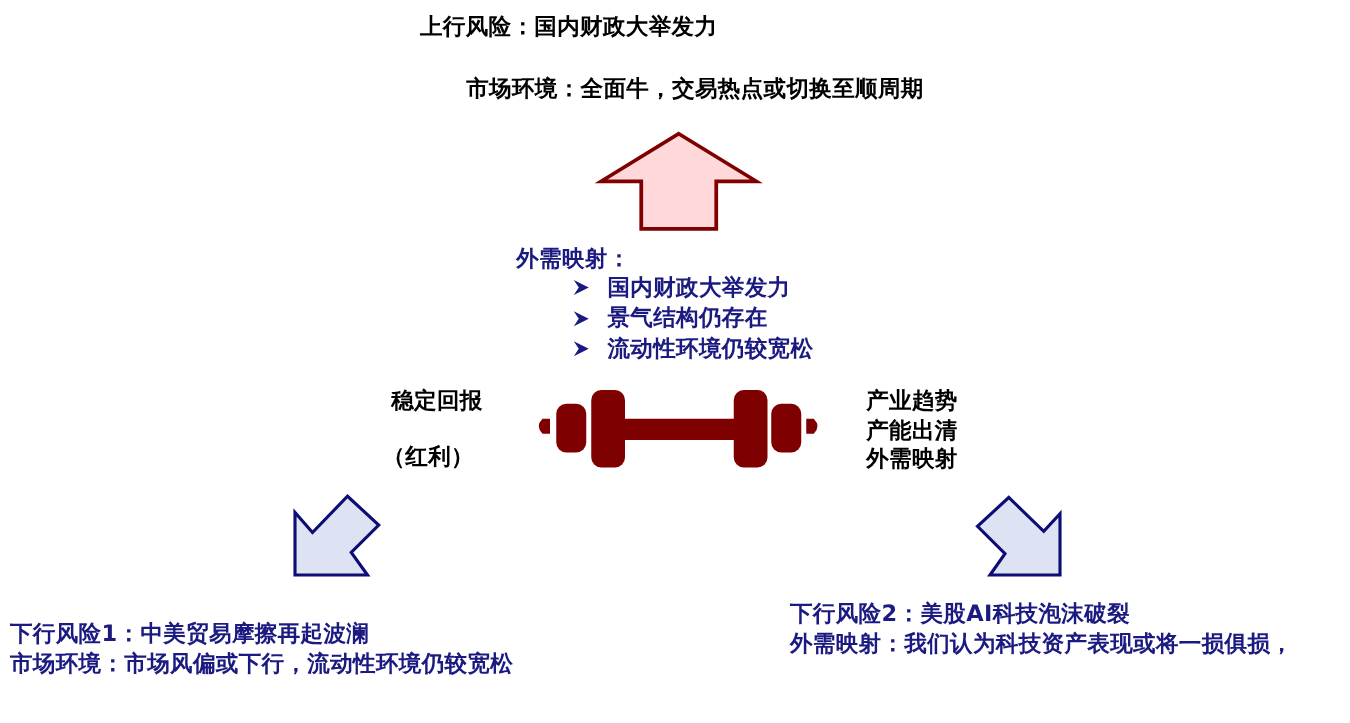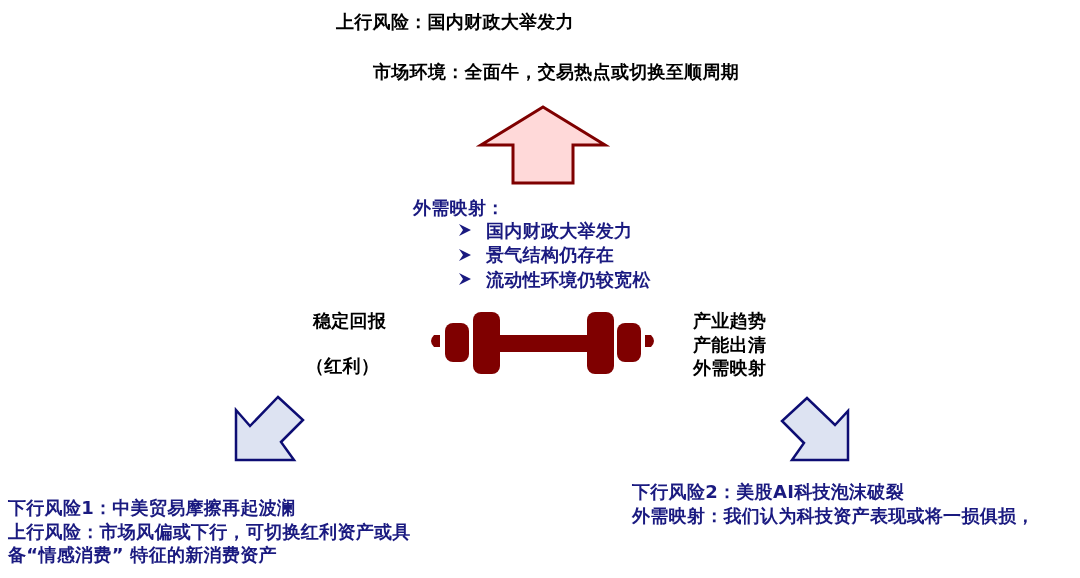--- a/index.html
+++ b/index.html
@@ -63,20 +63,19 @@
 <div class="txt red" style="left:306px; top:356px;font-family:Liberation Mono, monospace;">（红利）</div>
 
 <div class="txt red" style="left:693px; top:309px;">
   <div>产业趋势</div>
   <div>产能出清</div>
   <div>外需映射</div>
 </div>
 
 <div class="txt blue" style="left:8px; top:496px;">
   <div>下行风险1：中美贸易摩擦再起波澜</div>
-  <div>上行风险：市场风偏或下行，可切换红利资产或具</div>
-  <div>备“情感消费” 特征的新消费资产</div>
+  <div>市场环境：市场风偏或下行，流动性环境仍较宽松</div>
 </div>
 
 <div class="txt blue" style="left:632px; top:480px;">
   <div>下行风险2：美股AI科技泡沫破裂</div>
   <div>外需映射：我们认为科技资产表现或将一损俱损，</div>
 </div>
 
 </body></html>

